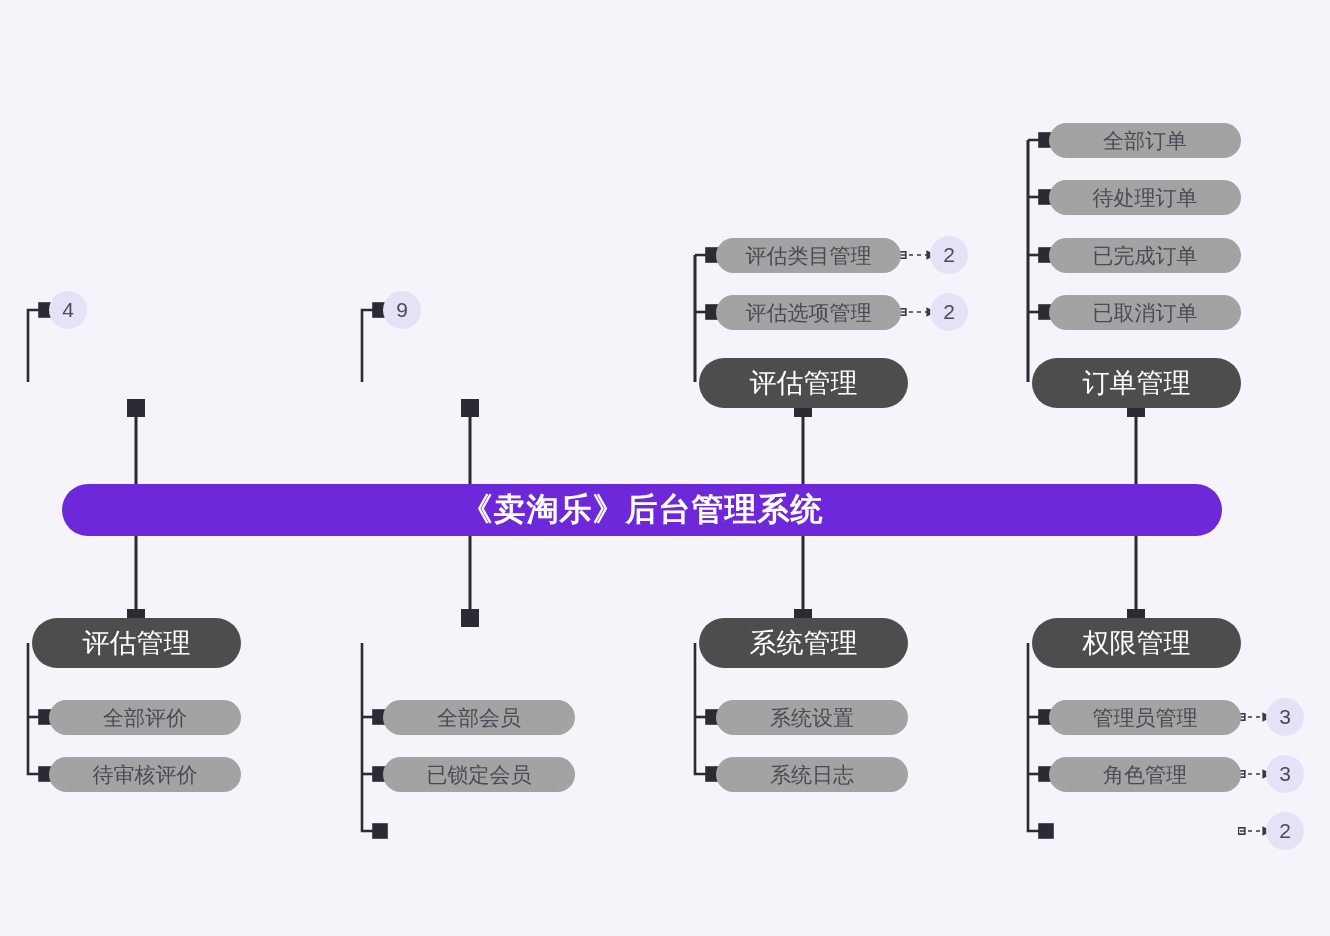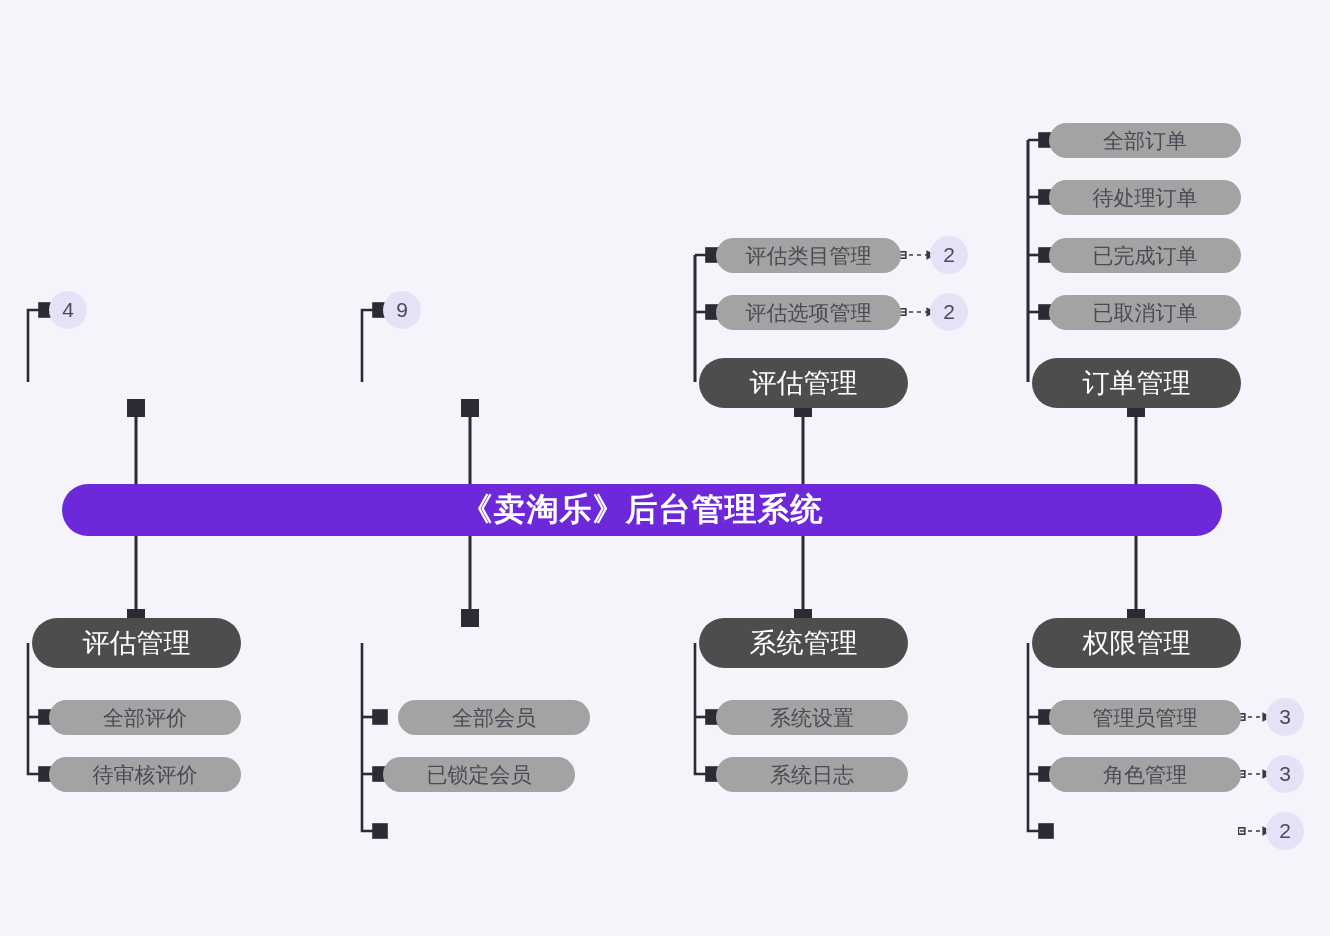--- a/index.html
+++ b/index.html
@@ -165,21 +165,21 @@
   <div class="node main-node" style="left:1032px; top:358px; width:209px;">订单管理</div>
   <div class="node leaf-node" style="left:1049px; top:123px; width:192px;">全部订单</div>
   <div class="node leaf-node" style="left:1049px; top:180px; width:192px;">待处理订单</div>
   <div class="node leaf-node" style="left:1049px; top:238px; width:192px;">已完成订单</div>
   <div class="node leaf-node" style="left:1049px; top:295px; width:192px;">已取消订单</div>
 
   <div class="node main-node" style="left:32px; top:618px; width:209px;">评估管理</div>
   <div class="node leaf-node" style="left:49px; top:700px; width:192px;">全部评价</div>
   <div class="node leaf-node" style="left:49px; top:757px; width:192px;">待审核评价</div>
 
-  <div class="node leaf-node" style="left:398px; top:700px; width:192px;">全部会员</div>
+  <div class="node leaf-node" style="left:383px; top:700px; width:192px;">全部会员</div>
   <div class="node leaf-node" style="left:383px; top:757px; width:192px;">已锁定会员</div>
 
   <div class="node main-node" style="left:699px; top:618px; width:209px;">系统管理</div>
   <div class="node leaf-node" style="left:716px; top:700px; width:192px;">系统设置</div>
   <div class="node main-node" style="left:1032px; top:618px; width:209px;">权限管理</div>
 
   <div class="node leaf-node" style="left:716px; top:757px; width:192px;">系统日志</div>
   <div class="node leaf-node" style="left:1049px; top:700px; width:192px;">管理员管理</div>
   <div class="badge" style="left:1266px; top:698px;">3</div>
   <div class="node leaf-node" style="left:1049px; top:757px; width:192px;">角色管理</div>

